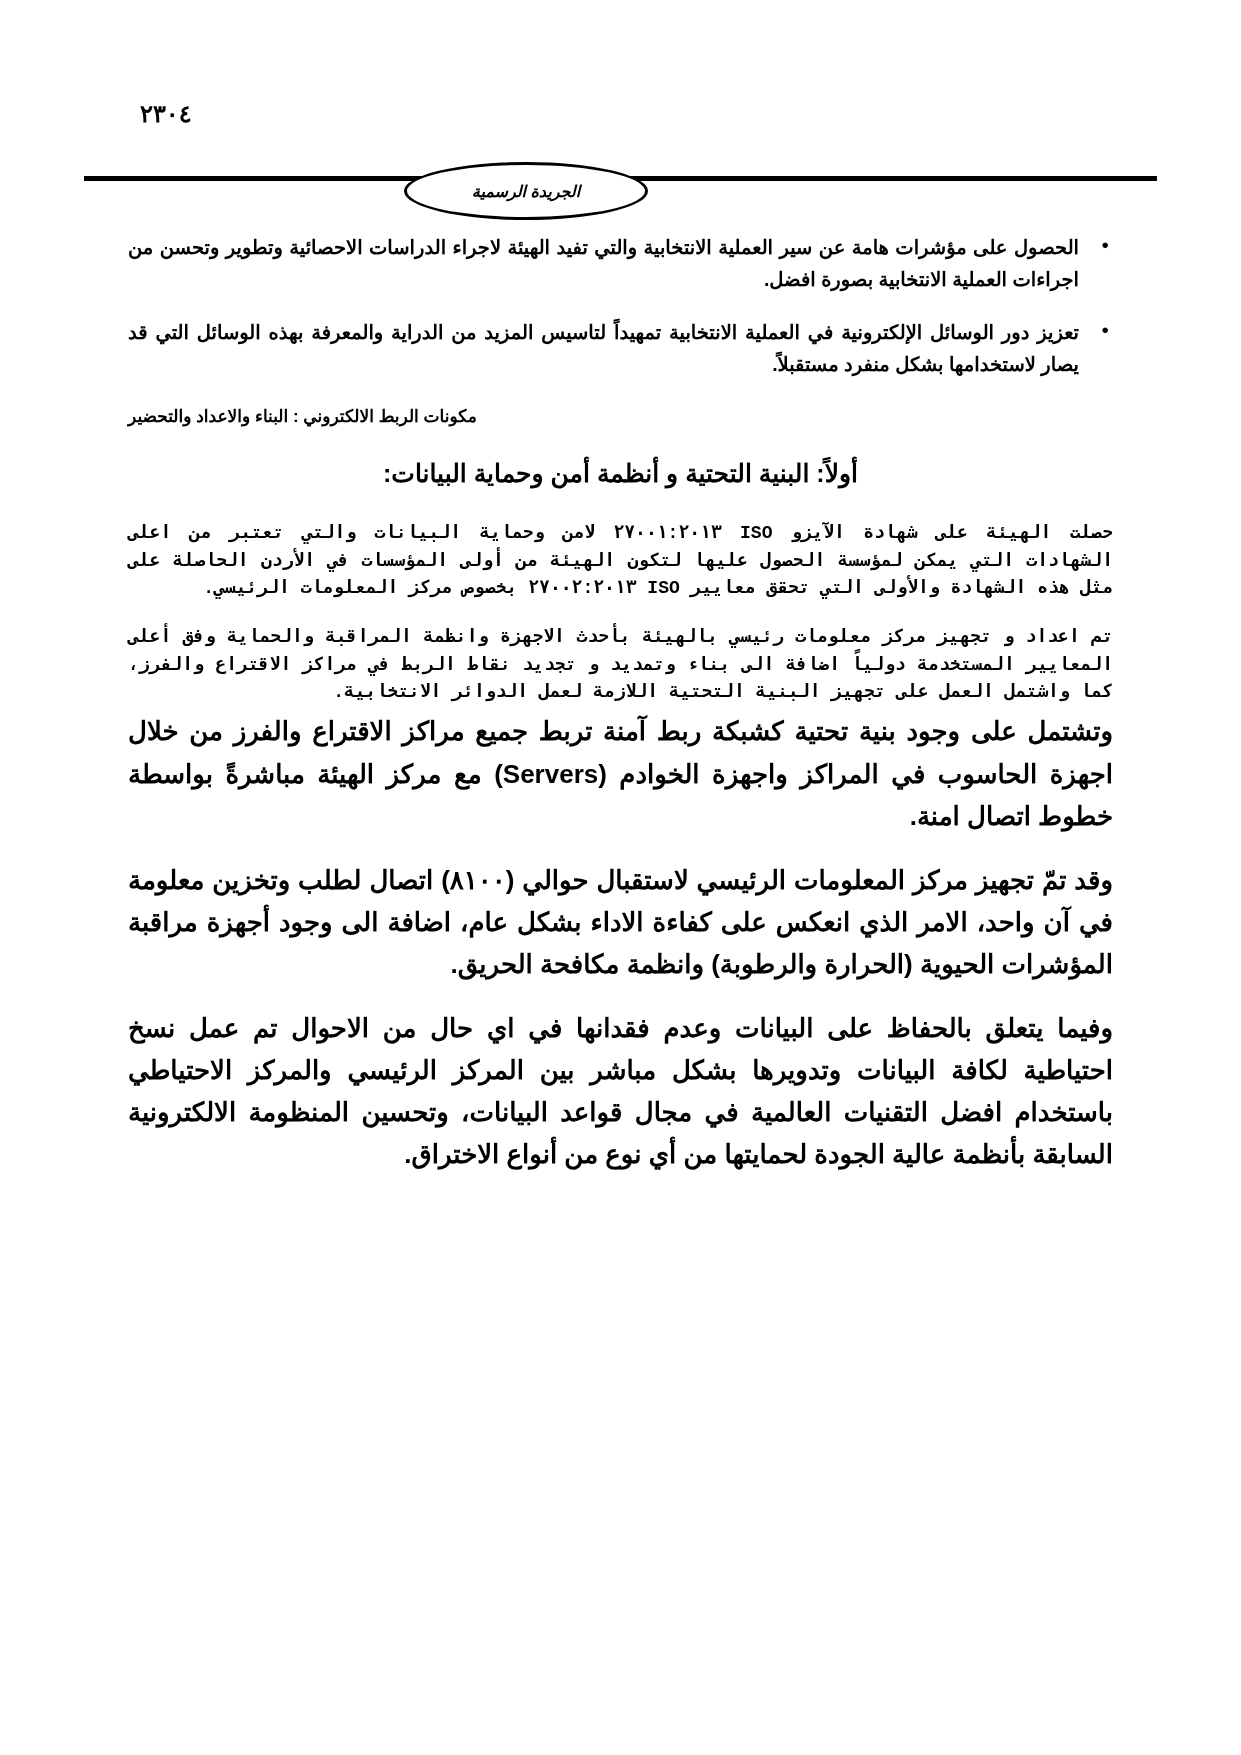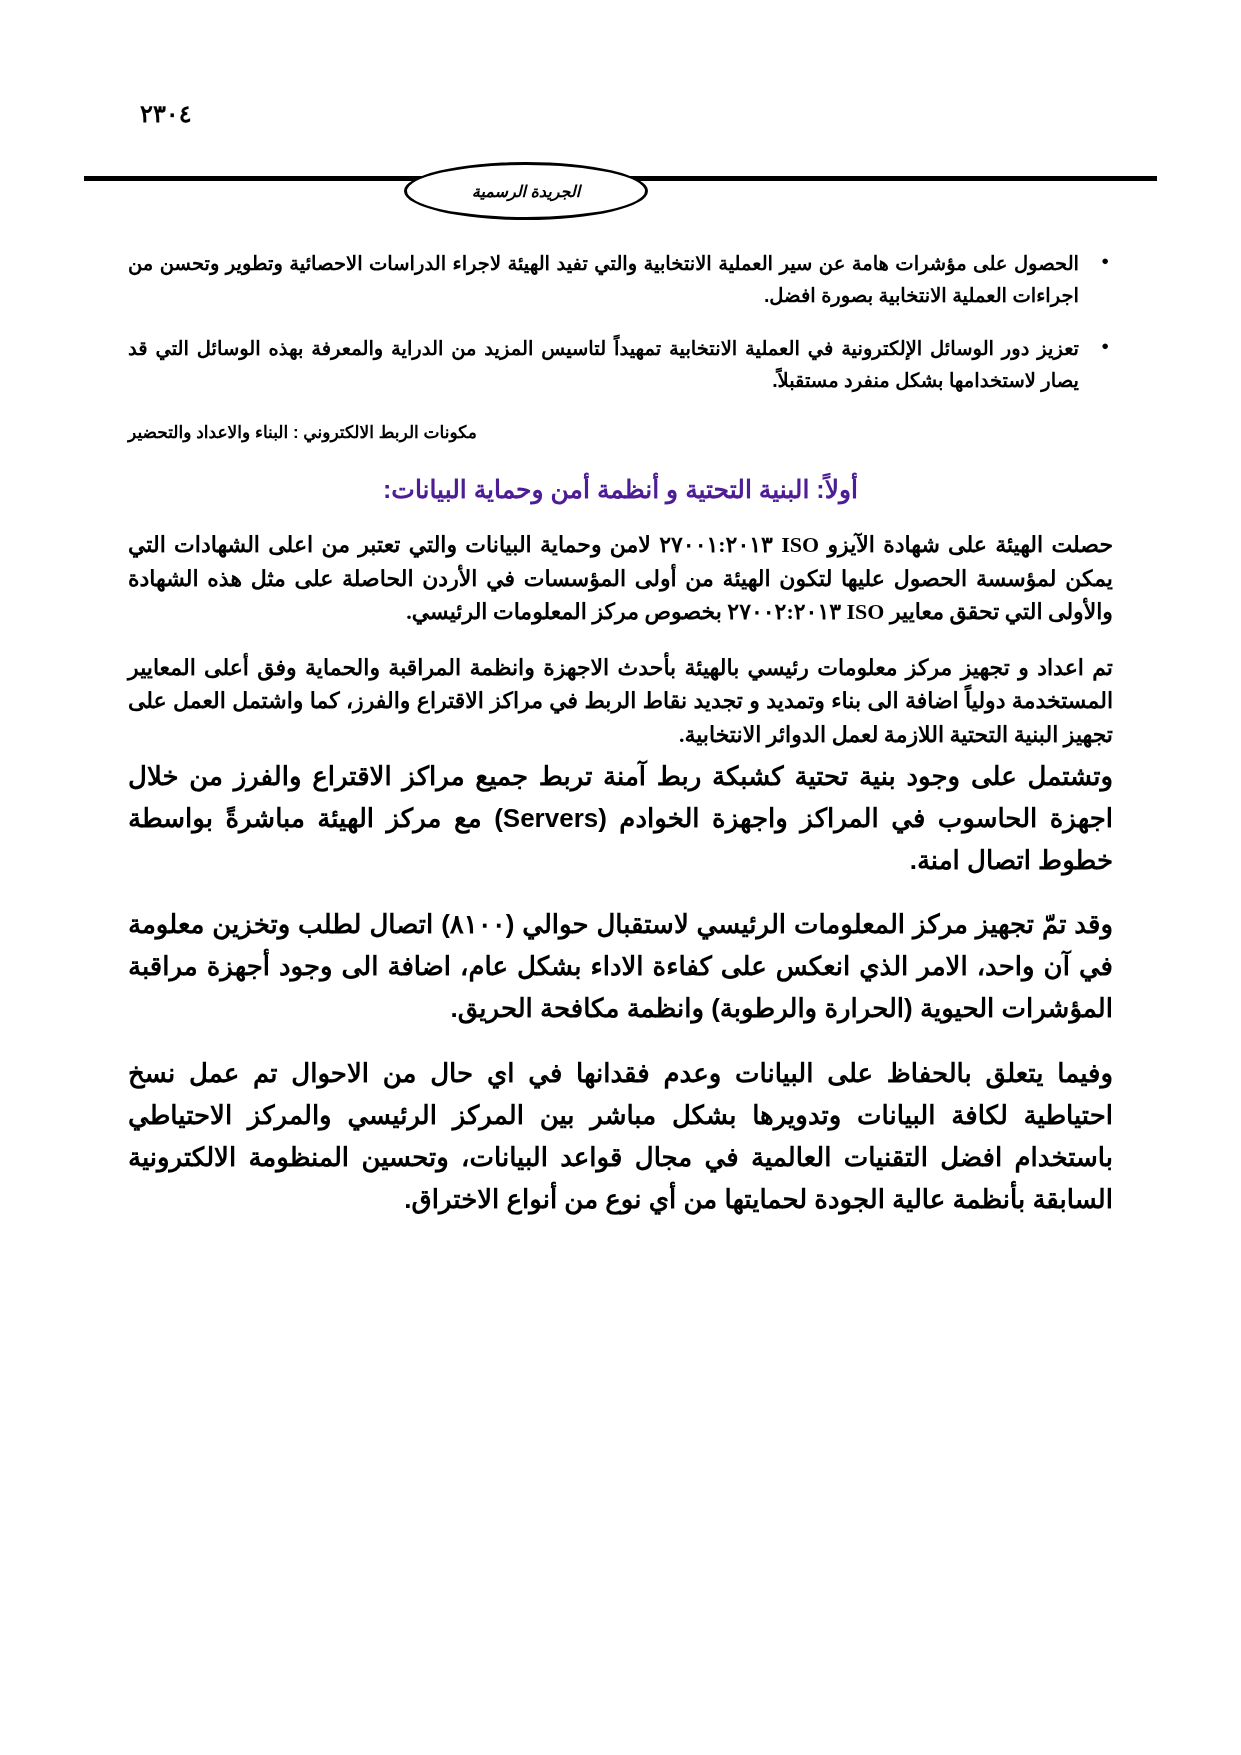--- a/index.html
+++ b/index.html
@@ -57,21 +57,21 @@
   .header-badge span {
     font-family: "Liberation Sans", sans-serif;
     font-size: 16px;
     font-weight: bold;
     color: #000;
   }
 
   
   .content {
     position: absolute;
-    top: 248px;
+    top: 232px;
     right: 128px;
     left: 128px;
     text-align: justify;
   }
 
   ul.bullets {
     list-style: none;
     margin: 0 0 0 0;
     padding: 0;
   }
@@ -99,32 +99,32 @@
     margin: 26px 0 0 0;
     font-family: "Liberation Sans", sans-serif;
     font-size: 17px;
     font-weight: bold;
     color: #000;
     text-align: left;
     padding-right: 30px;
   }
 
   .section-title {
-    margin: 32px 0 24px 0;
+    margin: 32px 0 32px 0;
     font-family: "Liberation Sans", sans-serif;
     font-size: 25px;
     font-weight: bold;
-    color: #4c1d95;
+    color: #000000;
     text-align: center;
   }
 
   p.para {
     margin: 0 0 22px 0;
-    font-family: Liberation Serif, serif;
-    font-size: 22px;
+    font-family: Liberation Mono, monospace;
+    font-size: 18px;
     font-weight: bold;
     line-height: 1.52;
     color: #000;
     text-align: justify;
     text-justify: inter-word;
   }
   p.para.tight {
     margin-bottom: 4px;
   }
   p.para.sans {

